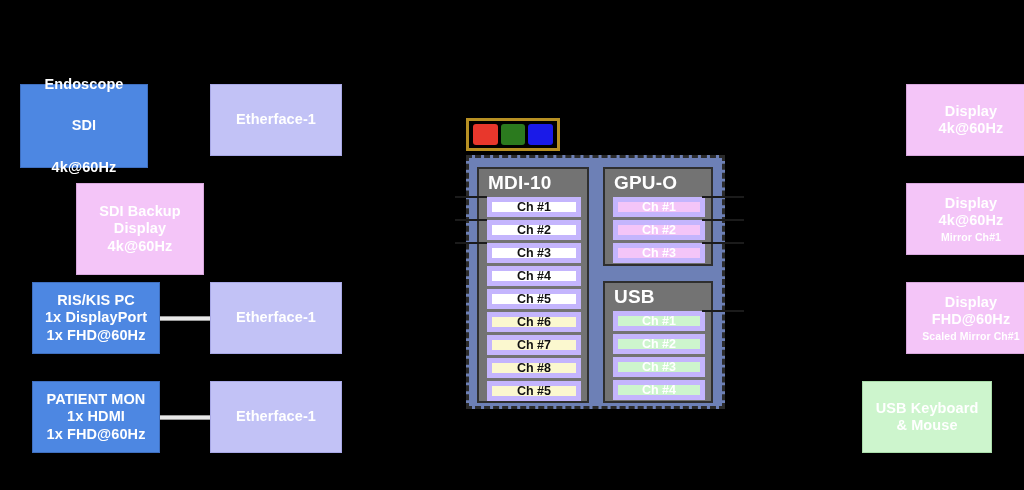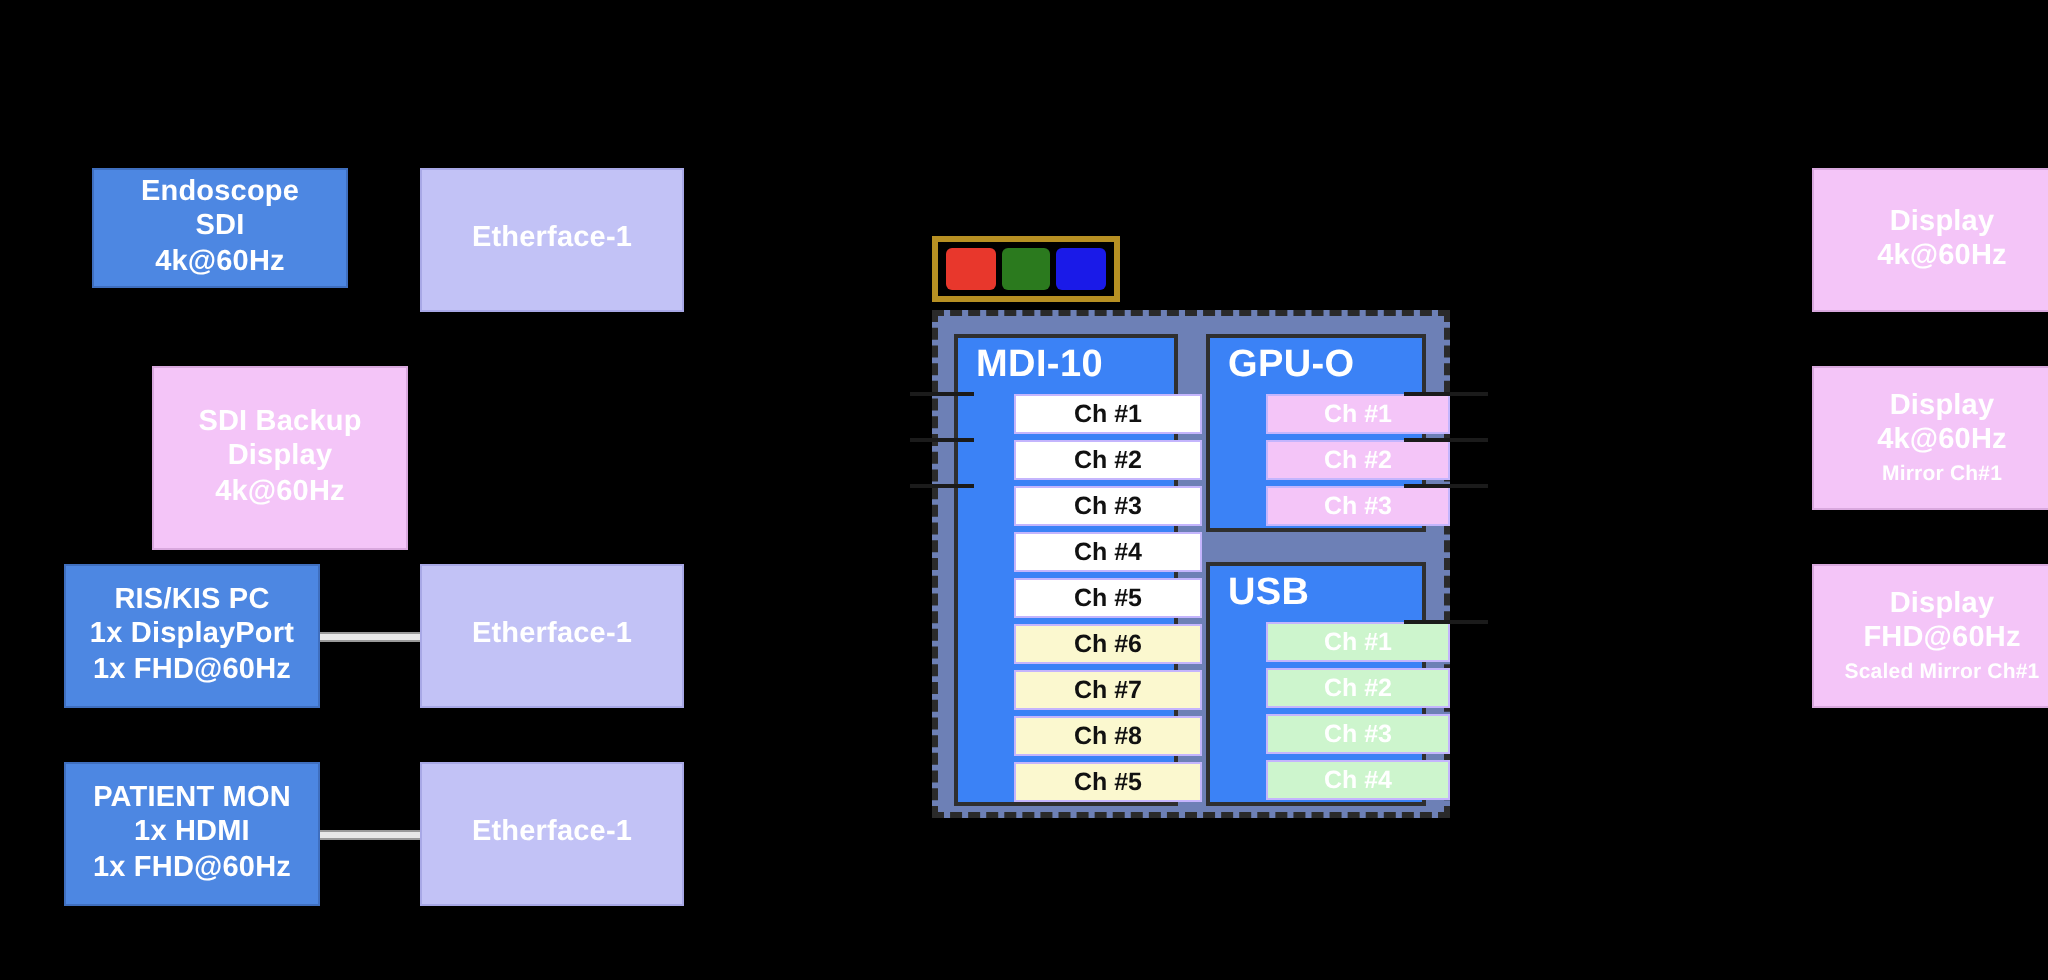--- a/index.html
+++ b/index.html
@@ -71,44 +71,43 @@
   
   #chassis {
     position: absolute;
     box-sizing: border-box;
     background: #6d80b6;
     border: 3px dashed #2a2a2a;
   }
   .panel {
     position: absolute;
     box-sizing: border-box;
-    background: #3b82f6;
+    background: #737373;
     border: 2px solid #2f2f2f;
   }
   .panel-title {
     position: absolute;
     left: 9px;
     top: 3px;
     color: #ffffff;
     font-size: 19px;
     font-weight: bold;
     letter-spacing: 0.2px;
     white-space: nowrap;
   }
   .chan {
     position: absolute;
     box-sizing: border-box;
-    border: 1px solid #c4b5fd;
+    border: 5px solid #c4b5fd;
     display: flex;
     align-items: center;
     justify-content: center;
     font-size: 12.5px;
     font-weight: bold;
     white-space: nowrap;
-    margin-left: 20px;
   }
   .chan.white  { background: #ffffff; color: #111111; }
   .chan.yellow { background: #fbf8cf; color: #111111; }
   .chan.pink   { background: #f4c5f8; color: #ffffff; }
   .chan.green  { background: #cdf5cd; color: #ffffff; }
 
   
   #led-bar {
     position: absolute;
     box-sizing: border-box;
@@ -137,21 +136,21 @@
     border-top: 1px solid #9a9a9a;
     border-bottom: 1px solid #9a9a9a;
     box-sizing: border-box;
   }
 </style>
 </head>
 <body>
 
 <div id="canvas">
 
-  <div class="node src" style="left:46px; top:84px; width:128px; height:60px;">
+  <div class="node src" style="left:20px; top:84px; width:128px; height:84px;gap:24px;">
     <span class="ln">Endoscope</span>
     <span class="ln">SDI</span>
     <span class="ln">4k@60Hz</span>
   </div>
 
   <div class="node pinkbox" style="left:32px; top:183px; width:128px; height:92px;">
     <span class="ln">SDI Backup</span>
     <span class="ln">Display</span>
     <span class="ln">4k@60Hz</span>
   </div>
@@ -271,14 +270,18 @@
     <span class="ln">4k@60Hz</span>
     <span class="ln sub">Mirror Ch#1</span>
   </div>
 
   <div class="node pinkbox" style="left:862px; top:282px; width:130px; height:72px;">
     <span class="ln">Display</span>
     <span class="ln">FHD@60Hz</span>
     <span class="ln sub">Scaled Mirror Ch#1</span>
   </div>
 
+  <div class="node greenbox" style="left:862px; top:381px; width:130px; height:72px;">
+    <span class="ln">USB Keyboard</span>
+    <span class="ln">&amp; Mouse</span>
+  </div>
 
 </div>
 
 </body></html>

